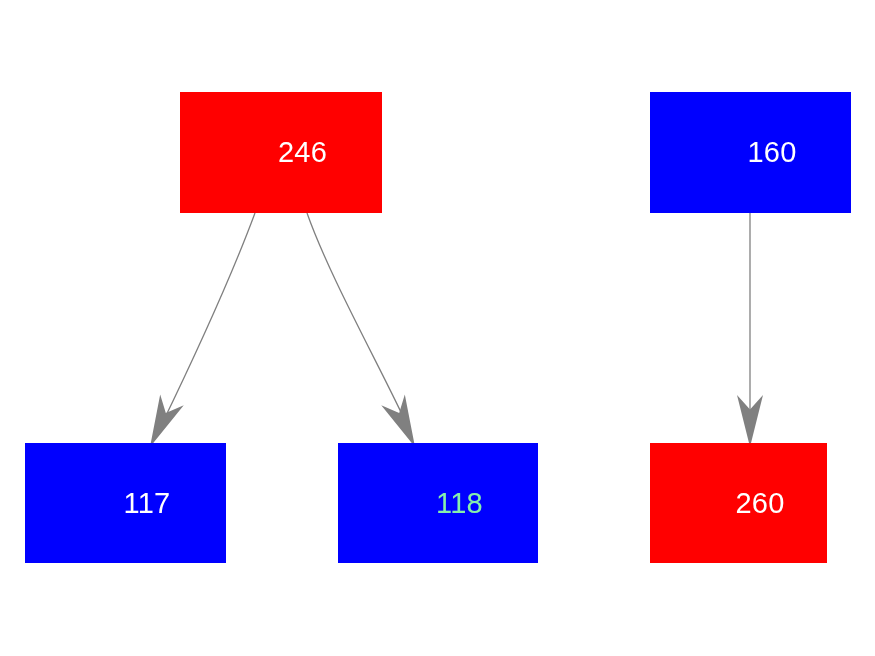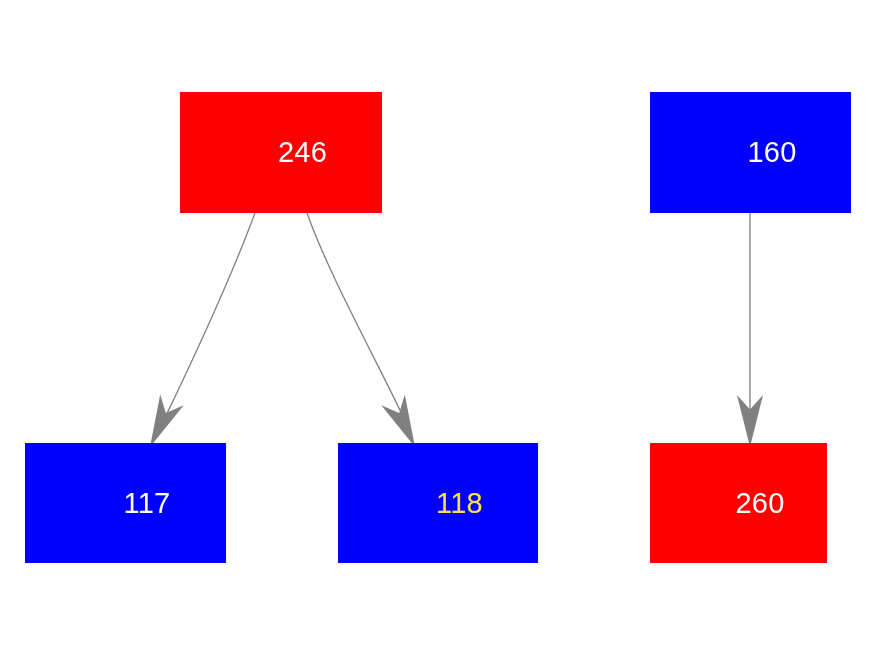--- a/index.html
+++ b/index.html
@@ -66,20 +66,20 @@
 
   <div class="node" style="left: 650px; top: 92px; width: 201px; height: 121px; background: rgb(0, 0, 255);">
     <span class="node-label" style="color: rgb(255, 255, 255);">160</span>
   </div>
 
   <div class="node" style="left: 25px; top: 443px; width: 201px; height: 120px; background: rgb(0, 0, 255);">
     <span class="node-label" style="color: rgb(255, 255, 255);">117</span>
   </div>
 
   <div class="node" style="left: 338px; top: 443px; width: 200px; height: 120px; background: rgb(0, 0, 255);">
-    <span class="node-label" style="color: #fde047;">118</span>
+    <span class="node-label" style="color: #86efac;">118</span>
   </div>
 
   <div class="node" style="left: 650px; top: 443px; width: 177px; height: 120px; background: rgb(255, 0, 0);">
     <span class="node-label" style="color: rgb(255, 255, 255);">260</span>
   </div>
 
 </div>
 
 </body></html>

